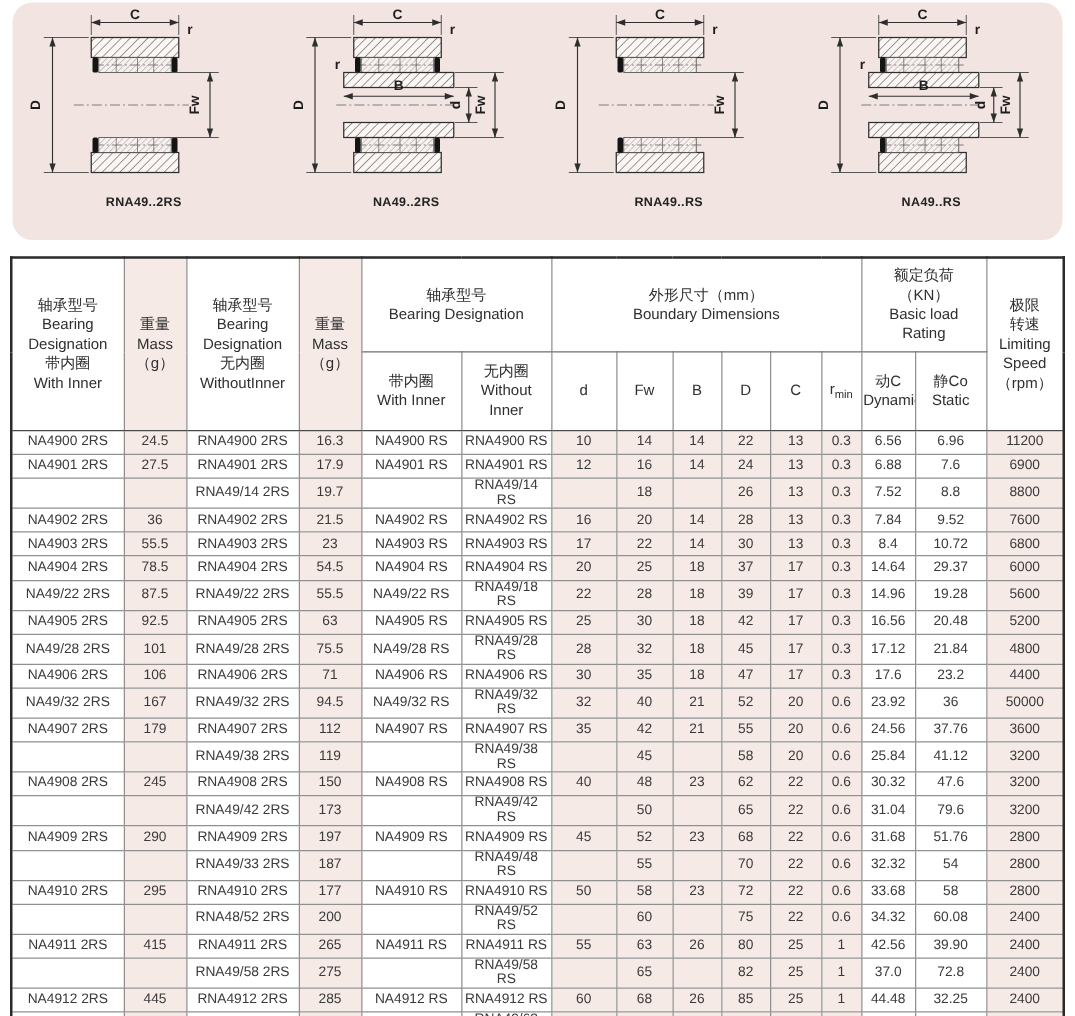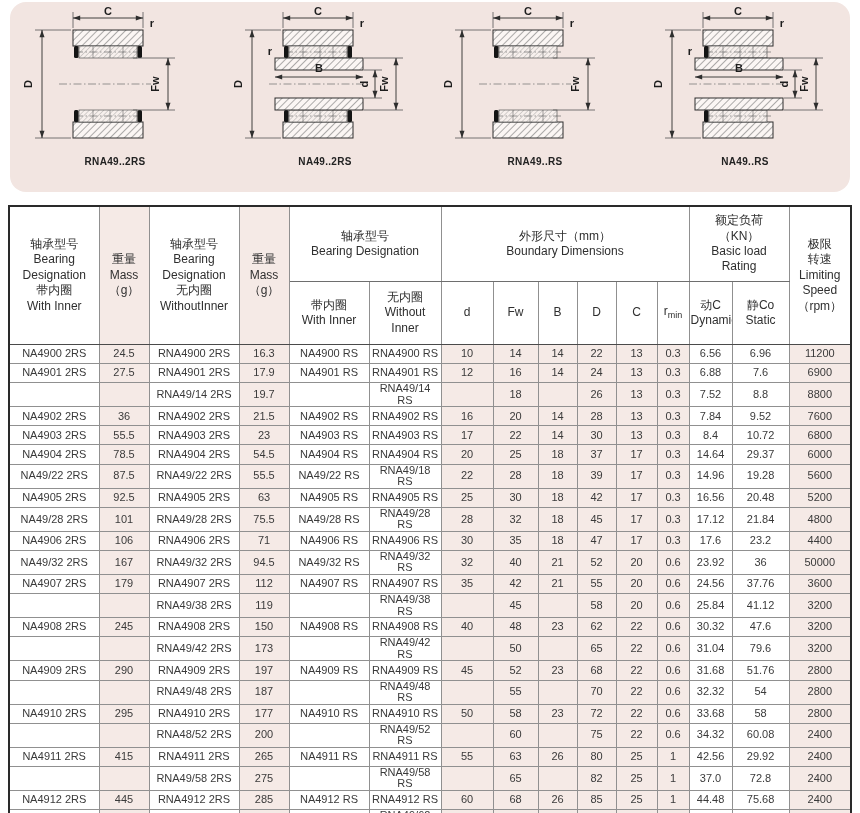--- a/index.html
+++ b/index.html
@@ -552,21 +552,21 @@
           <td class="pink">68</td>
           <td class="pink">22</td>
           <td class="pink">0.6</td>
           <td>31.68</td>
           <td>51.76</td>
           <td class="pink">2800</td>
         </tr>
         <tr>
           <td></td>
           <td class="pink"></td>
-          <td>RNA49/48 2RS</td>
+          <td>RNA49/33 2RS</td>
           <td class="pink">187</td>
           <td></td>
           <td>RNA49/48 RS</td>
           <td class="pink"></td>
           <td class="pink">55</td>
           <td class="pink"></td>
           <td class="pink">70</td>
           <td class="pink">22</td>
           <td class="pink">0.6</td>
           <td>32.32</td>
@@ -614,21 +614,21 @@
           <td class="pink">265</td>
           <td>NA4911 RS</td>
           <td>RNA4911 RS</td>
           <td class="pink">55</td>
           <td class="pink">63</td>
           <td class="pink">26</td>
           <td class="pink">80</td>
           <td class="pink">25</td>
           <td class="pink">1</td>
           <td>42.56</td>
-          <td>29.92</td>
+          <td>39.90</td>
           <td class="pink">2400</td>
         </tr>
         <tr>
           <td></td>
           <td class="pink"></td>
           <td>RNA49/58 2RS</td>
           <td class="pink">275</td>
           <td></td>
           <td>RNA49/58 RS</td>
           <td class="pink"></td>
@@ -648,21 +648,21 @@
           <td class="pink">285</td>
           <td>NA4912 RS</td>
           <td>RNA4912 RS</td>
           <td class="pink">60</td>
           <td class="pink">68</td>
           <td class="pink">26</td>
           <td class="pink">85</td>
           <td class="pink">25</td>
           <td class="pink">1</td>
           <td>44.48</td>
-          <td>75.68</td>
+          <td>32.25</td>
           <td class="pink">2400</td>
         </tr>
         <tr>
           <td></td>
           <td class="pink"></td>
           <td>RNA49/62 2RS</td>
           <td class="pink">320</td>
           <td></td>
           <td>RNA49/62 RS</td>
           <td class="pink"></td>

